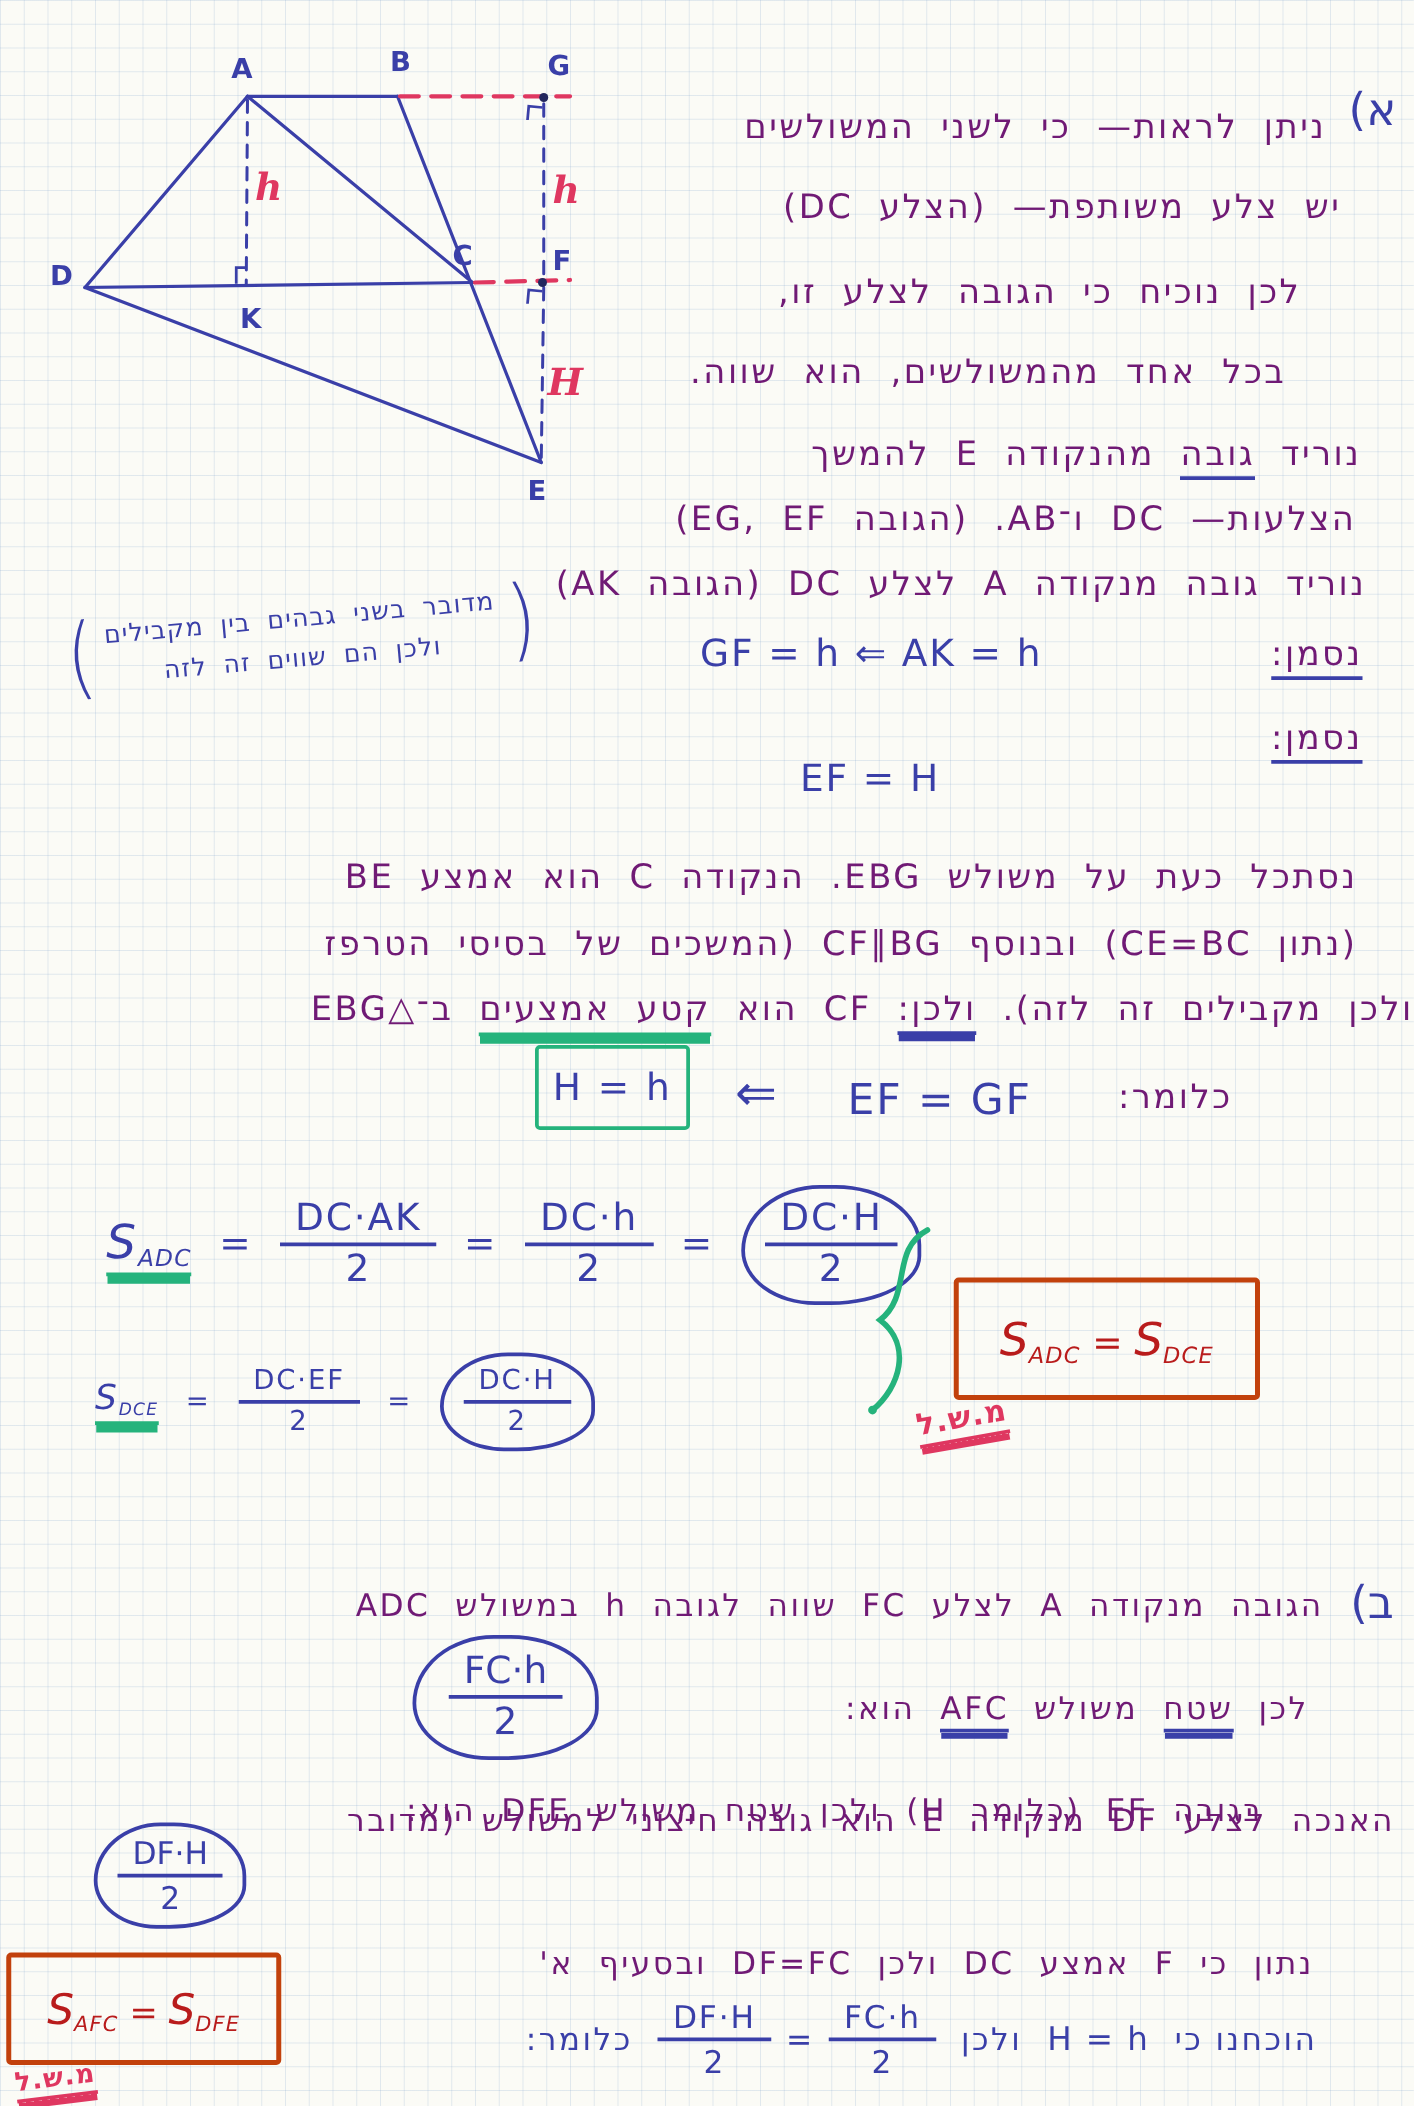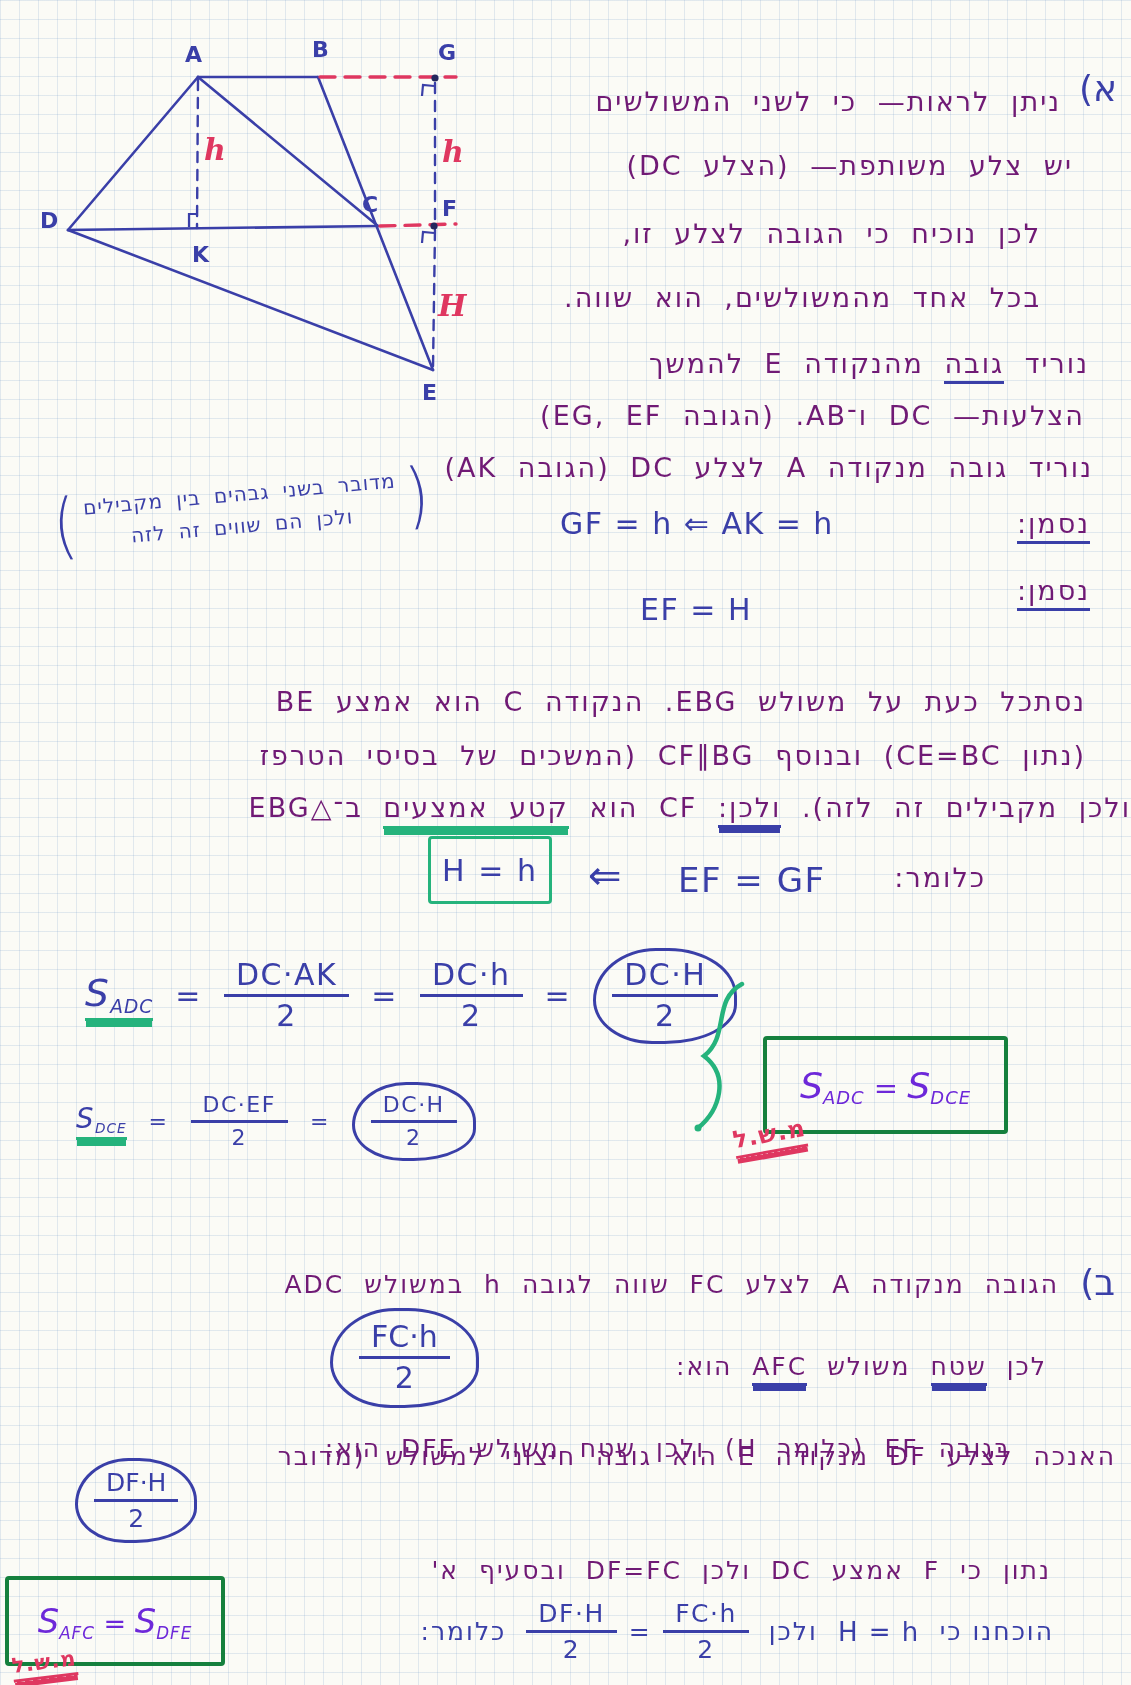--- a/index.html
+++ b/index.html
@@ -23,22 +23,22 @@
   .u2b{display:inline-block;border-bottom:3px solid #3a3fa8;box-shadow:0 6px 0 -1px #3a3fa8;padding-bottom:2px;}
   .u2g{display:inline-block;border-bottom:3px solid #25b37c;box-shadow:0 7px 0 -1px #25b37c;padding-bottom:3px;}
   .u2r{display:inline-block;border-bottom:3px solid #df3760;box-shadow:0 6px 0 -1px #df3760;padding-bottom:2px;}
   .frac{display:inline-flex;flex-direction:column;align-items:center;vertical-align:middle;line-height:1.08;}
   .frac .num{border-bottom:3px solid #3a3fa8;padding:0 12px 3px;}
   .frac .den{padding-top:3px;}
   .oval{display:inline-flex;border:3px solid #3a3fa8;
         border-radius:48% 52% 55% 45% / 60% 55% 45% 50%;padding:8px 16px;background:transparent;}
   .row{display:flex;align-items:center;gap:22px;}
   .rtlrow{display:flex;direction:rtl;align-items:center;gap:20px;}
-  .redbox{position:absolute;border:4px solid #15803d;border-radius:4px;
-          display:flex;align-items:center;justify-content:center;color:#6d28d9;margin-top:14px;}
+  .redbox{position:absolute;border:4px solid #c2410c;border-radius:4px;
+          display:flex;align-items:center;justify-content:center;color:#b91c1c;}
   .greenbox{position:absolute;border:3.5px solid #25b37c;border-radius:4px;
           display:flex;align-items:center;justify-content:center;color:#3a3fa8;}
   .qed{position:absolute;color:#df3760;font-size:24px;font-weight:bold;letter-spacing:1px;}
   .marker{position:absolute;direction:rtl;color:#3a3fa8;font-size:36px;}
   .note{position:absolute;display:flex;align-items:center;gap:6px;color:#3a3fa8;
         transform:rotate(-5deg);}
   .note .paren{font-size:72px;font-weight:200;line-height:0.9;transform:scaleX(0.8);}
   .note .nl{direction:rtl;text-align:center;font-size:20px;letter-spacing:1px;word-spacing:6px;white-space:nowrap;line-height:1.6;}
   .ssub{font-size:0.62em;vertical-align:-0.35em;letter-spacing:1px;font-style:italic;}
   .sS{font-size:1.25em;font-style:italic;}
@@ -94,21 +94,21 @@
     <text x="442" y="162">h</text>
     <text x="438" y="316">H</text>
   </g>
 </svg>
 
 <div class="marker" style="right:14px;top:68px;">א)</div>
 
 <div class="hw" style="right:70px;top:86px;">ניתן לראות— כי לשני המשולשים</div>
 <div class="hw" style="right:58px;top:150px;">יש צלע משותפת— (הצלע DC)</div>
 <div class="hw" style="right:90px;top:218px;">לכן נוכיח כי הגובה לצלע זו,</div>
-<div class="hw" style="right:90px;top:282px;text-align:right;">בכל אחד מהמשולשים, הוא שווה.</div>
+<div class="hw" style="right:102px;top:282px;text-align:right;">בכל אחד מהמשולשים, הוא שווה.</div>
 
 <div class="hw" style="right:42px;top:348px;">
   <span>נוריד</span>
   <span class="u1">גובה</span>
   <span>מהנקודה E להמשך</span>
 </div>
 
 <div class="hw" style="right:46px;top:400px;">הצלעות— DC ו־AB. (הגובה EG, EF)</div>
 <div class="hw" style="right:38px;top:452px;">נוריד גובה מנקודה A לצלע DC (הגובה AK)</div>
 
@@ -122,21 +122,21 @@
   <div>
     <div class="nl">מדובר בשני גבהים בין מקבילים</div>
     <div class="nl">ולכן הם שווים זה לזה</div>
   </div>
   <span class="paren">)</span>
 </div>
 
 <div class="hw" style="right:41px;top:575px;">
   <span class="u1">נסמן:</span>
 </div>
-<div class="ltr" style="left:640px;top:592px;font-size:30px;">EF = H</div>
+<div class="ltr" style="left:640px;top:606px;font-size:30px;">EF = H</div>
 
 <div class="hw" style="right:45px;top:686px;">נסתכל כעת על משולש EBG. הנקודה C הוא אמצע BE</div>
 <div class="hw" style="right:45px;top:740px;">(נתון CE=BC) ובנוסף CF∥BG (המשכים של בסיסי הטרפז</div>
 
 <div class="hw" style="right:0px;top:792px;padding-left:32px;">
   <span>ולכן מקבילים זה לזה).</span>
   <span class="u2b">ולכן:</span>
   <span>CF הוא</span>
   <span class="u2g">קטע אמצעים</span>
   <span>ב־△EBG</span>

